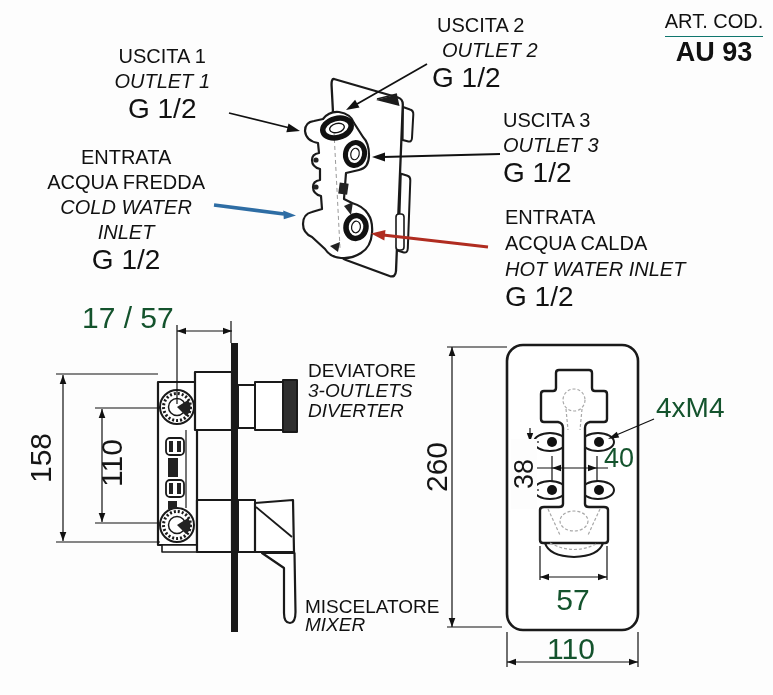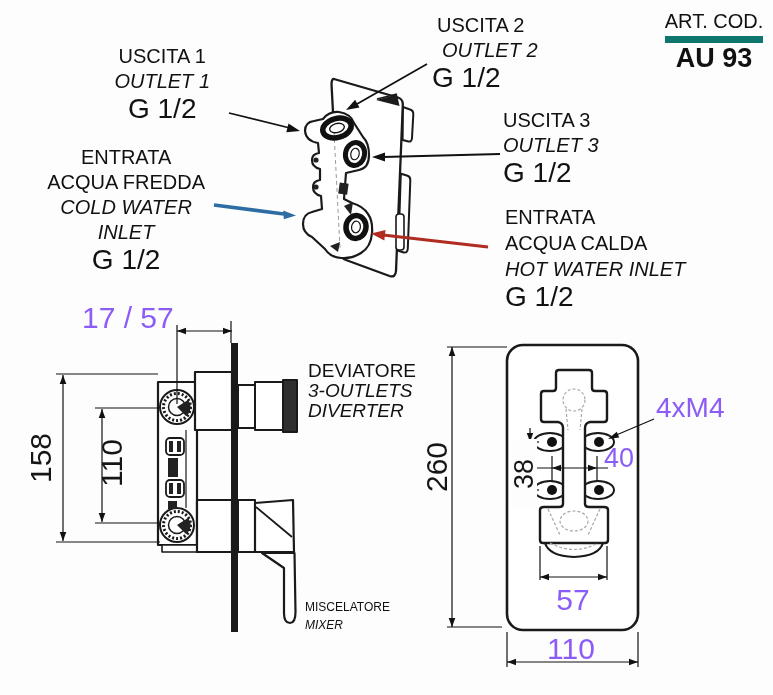--- a/index.html
+++ b/index.html
@@ -3,25 +3,25 @@
 <meta charset="utf-8">
 <style>
   html,body{margin:0;padding:0;background:#fff;}
   #stage{position:relative;width:773px;height:695px;background:#fdfdfd;overflow:hidden;
          font-family:"Liberation Sans",sans-serif;color:#111;}
   #stage svg{position:absolute;left:0;top:0;}
   .lbl{position:absolute;line-height:25px;font-size:20px;white-space:nowrap;}
   .lbl .it{font-style:italic;}
   .lbl .gsize{font-size:28px;line-height:30px;font-style:normal;}
   .ralign{text-align:center;}
-  .dim{position:absolute;font-size:30px;white-space:nowrap;color:#8b5cf6;}
+  .dim{position:absolute;font-size:30px;white-space:nowrap;color:#14532d;}
   .dimrot{position:absolute;width:70px;height:32px;display:flex;align-items:center;justify-content:center;
           font-size:30px;transform:rotate(-90deg);color:#151515;}
   .artcode{position:absolute;left:658px;top:10px;width:112px;text-align:center;}
-  .artcode .t{display:inline-block;font-size:20px;border-bottom:7px solid #0f766e;padding-bottom:3px;}
+  .artcode .t{display:inline-block;font-size:20px;border-bottom:1px solid #0f766e;padding-bottom:3px;}
   .artcode .v{font-size:27px;font-weight:bold;}
   .small-note{font-size:28px;}
 </style>
 </head>
 <body>
 
 <div id="stage">
 
   <svg width="773" height="695" viewBox="0 0 773 695">
 
@@ -268,21 +268,21 @@
     <div class="it">HOT WATER INLET</div>
     <div class="gsize">G 1/2</div>
   </div>
 
   <div class="lbl" style="left:308px;top:361px;font-size:19px;line-height:20px;">
     <div>DEVIATORE</div>
     <div class="it">3-OUTLETS</div>
     <div class="it">DIVERTER</div>
   </div>
 
-  <div class="lbl" style="left:305px;top:598px;font-size:12px;line-height:18px;">
+  <div class="lbl" style="left:305px;top:598px;font-size:19px;line-height:18px;">
     <div>MISCELATORE</div>
     <div class="it">MIXER</div>
   </div>
 
   <div class="dim" style="left:82px;top:301px;">17 / 57</div>
   <div class="dimrot" style="left:6px;top:442px;">158</div>
   <div class="dimrot" style="left:77px;top:447px;">110</div>
   <div class="dimrot" style="left:402px;top:451px;">260</div>
   <div class="dimrot" style="left:489px;top:461px;font-size:27px;background:#fdfdfd;width:70px;height:26px;">38</div>
   <div class="dim" style="left:604px;top:443px;font-size:27px;">40</div>

